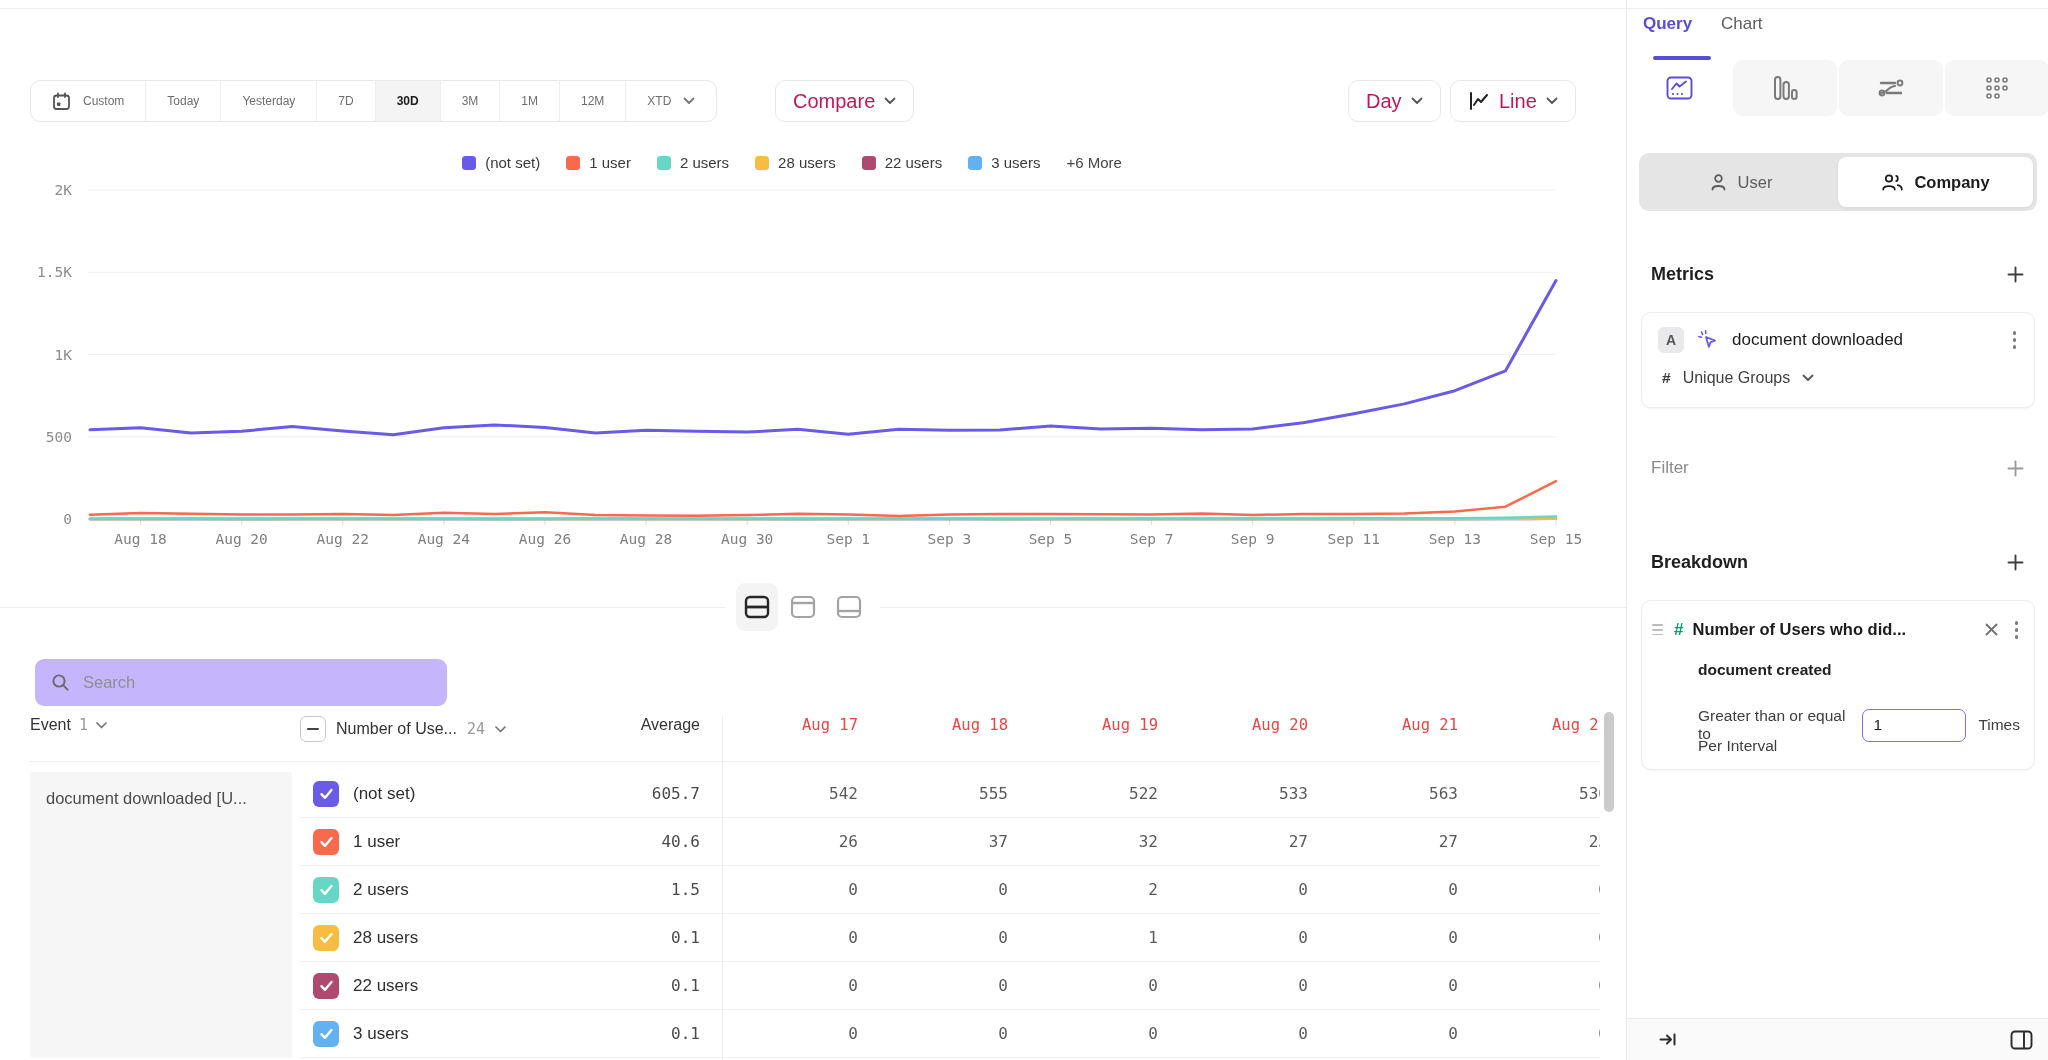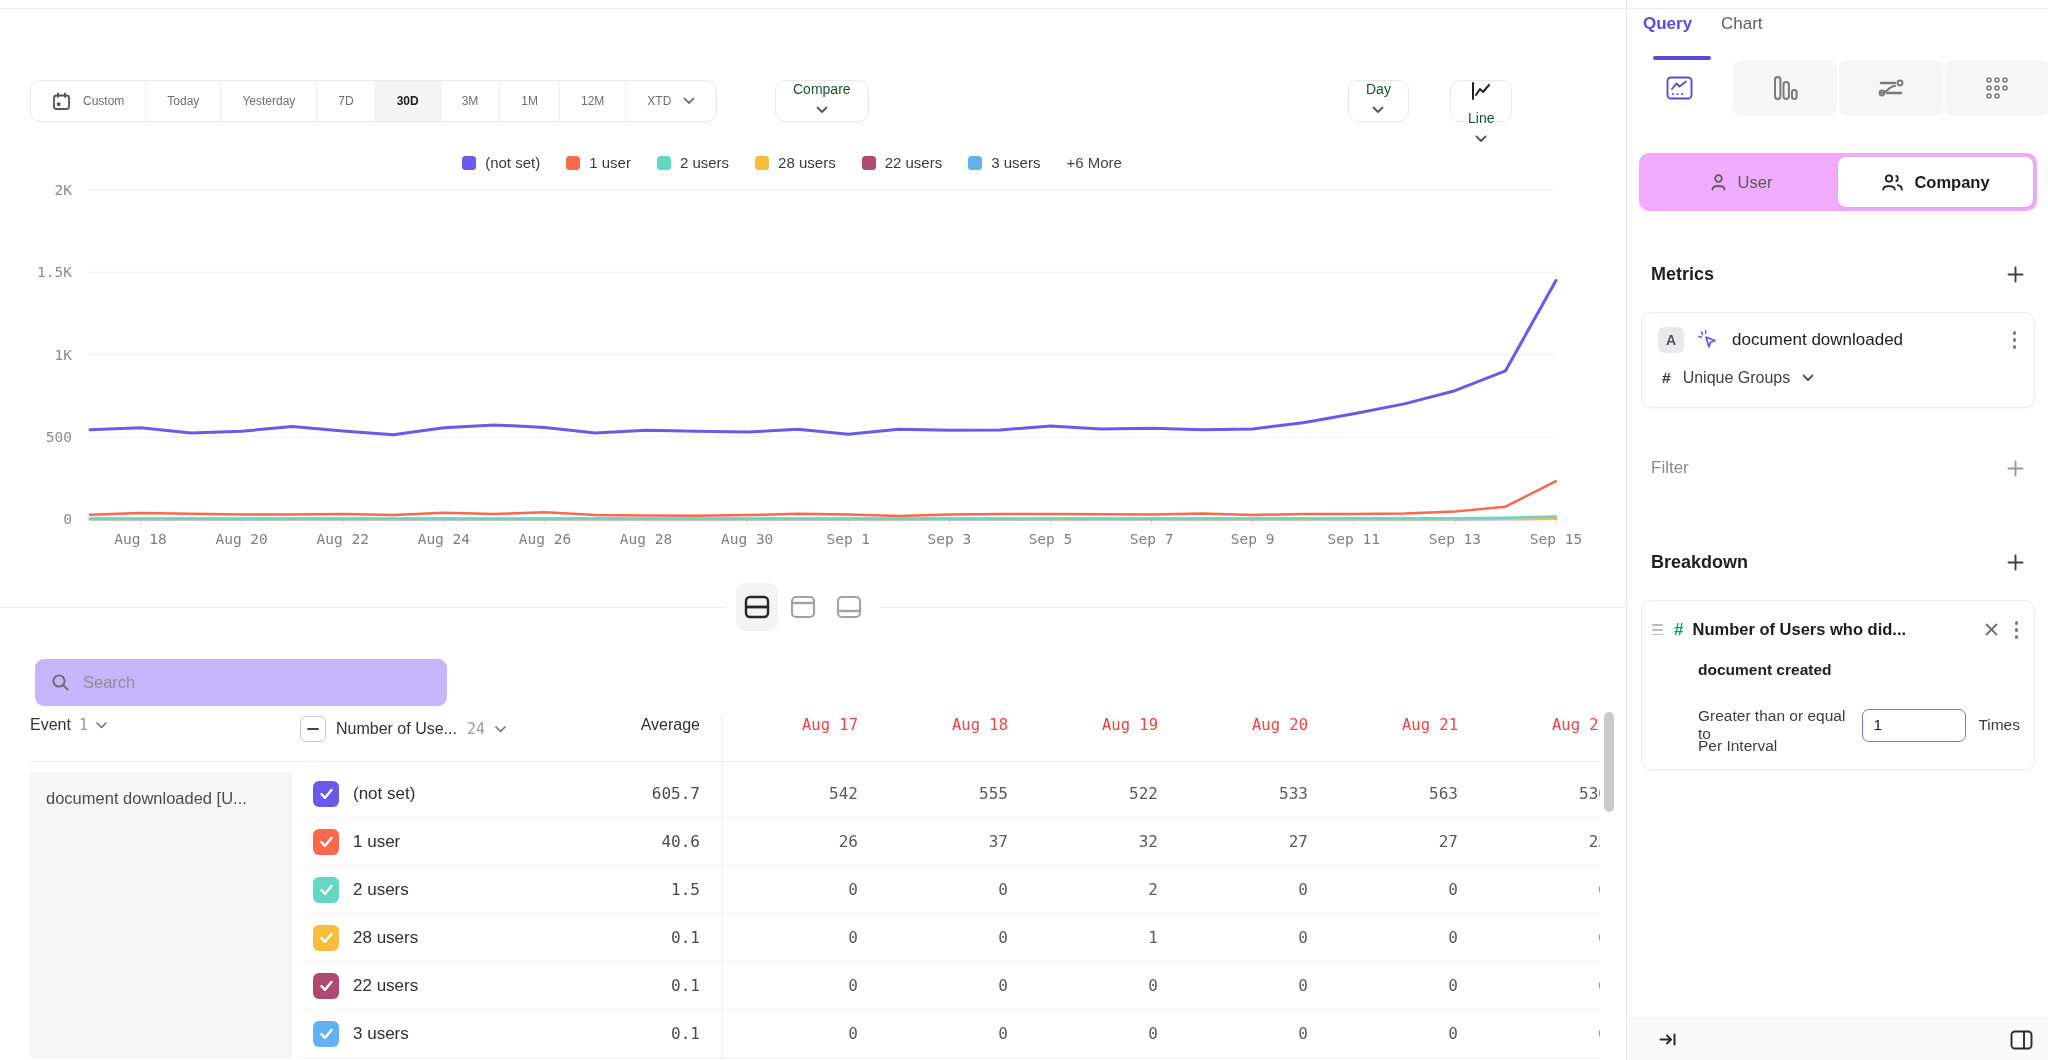--- a/index.html
+++ b/index.html
@@ -13,21 +13,21 @@
 
   
   .datebar { position:absolute; left:30px; top:80px; height:42px; display:flex; align-items:stretch;
              border:1px solid #e8e8e8; border-radius:10px; background:#fff; overflow:hidden; }
   .seg { display:flex; align-items:center; gap:12px; padding:0 21px; font-size:12px; color:#6e6e6e;
          border-right:1px solid #eeeeee; cursor:pointer; white-space:nowrap; }
   .seg:last-child { border-right:none; }
   .seg.active { background:#f4f4f4; color:#1c1c1c; font-weight:700; }
   .btn { position:absolute; top:80px; height:42px; display:flex; align-items:center; gap:9px;
          border:1px solid #e8e8e8; border-radius:10px; background:#fff; padding:0 17px;
-         font-size:14px; color:#14532d; font-weight:500; cursor:pointer; font-family:inherit;flex-direction:column; }
+         font-size:20px; color:#be185d; font-weight:500; cursor:pointer; font-family:inherit; }
   .btn.compare { left:775px; }
   .btn.day { left:1348px; }
   .btn.linetype { left:1450px; }
 
   
   .legend { position:absolute; left:0; top:154px; width:1584px; display:flex; justify-content:center;
             gap:26px; align-items:center; z-index:3; }
   .litem { display:flex; align-items:center; gap:9px; font-size:15px; color:#3a3a3a; cursor:pointer; }
   .swatch { width:14px; height:14px; border-radius:3.5px; }
   .lmore { font-size:15px; color:#454545; font-weight:500; cursor:pointer; }
@@ -80,21 +80,21 @@
   
   .ptabs { position:absolute; left:0; top:14px; width:422px; height:44px; }
   .ptab { position:absolute; top:0; font-size:17px; color:#5f5f5f; cursor:pointer; }
   .ptab.q { left:16px; color:#5b4cd6; font-weight:700; }
   .ptab.c { left:94px; }
   .underline { position:absolute; left:10px; top:42px; width:58px; height:3.5px; border-radius:2px; background:#5b4cd6; }
   .icontabs { position:absolute; left:0; top:60px; width:422px; height:56px; display:flex; gap:2px; }
   .itab { flex:1; display:flex; align-items:center; justify-content:center; background:#f6f6f7;
           border-radius:9px; color:#7a7a7a; cursor:pointer; }
   .itab.active { background:#fff; color:#5b4cd6; }
-  .enttoggle { position:absolute; left:12px; top:153px; width:398px; height:58px; background:#f0abfc;
+  .enttoggle { position:absolute; left:12px; top:153px; width:398px; height:58px; background:#e5e5e5;
                border-radius:10px; display:flex; padding:4px; }
   .ent { flex:1; display:flex; align-items:center; justify-content:center; gap:10px; font-size:16.5px;
          color:#5c5c5c; border-radius:8px; cursor:pointer; }
   .ent.active { background:#fff; color:#1c1c1c; font-weight:700; box-shadow:0 1px 3px rgba(0,0,0,.08); }
   .sechead { position:absolute; left:24px; width:374px; height:32px; display:flex; align-items:center;
              justify-content:space-between; }
   .sechead .t { font-size:18px; font-weight:700; color:#1f1f1f; }
   .sechead.gray .t { color:#8b8b8b; font-weight:400; font-size:17px; }
   .plusbtn { width:20px; height:20px; display:flex; align-items:center; justify-content:center;
              cursor:pointer; color:#3f3f3f; }

